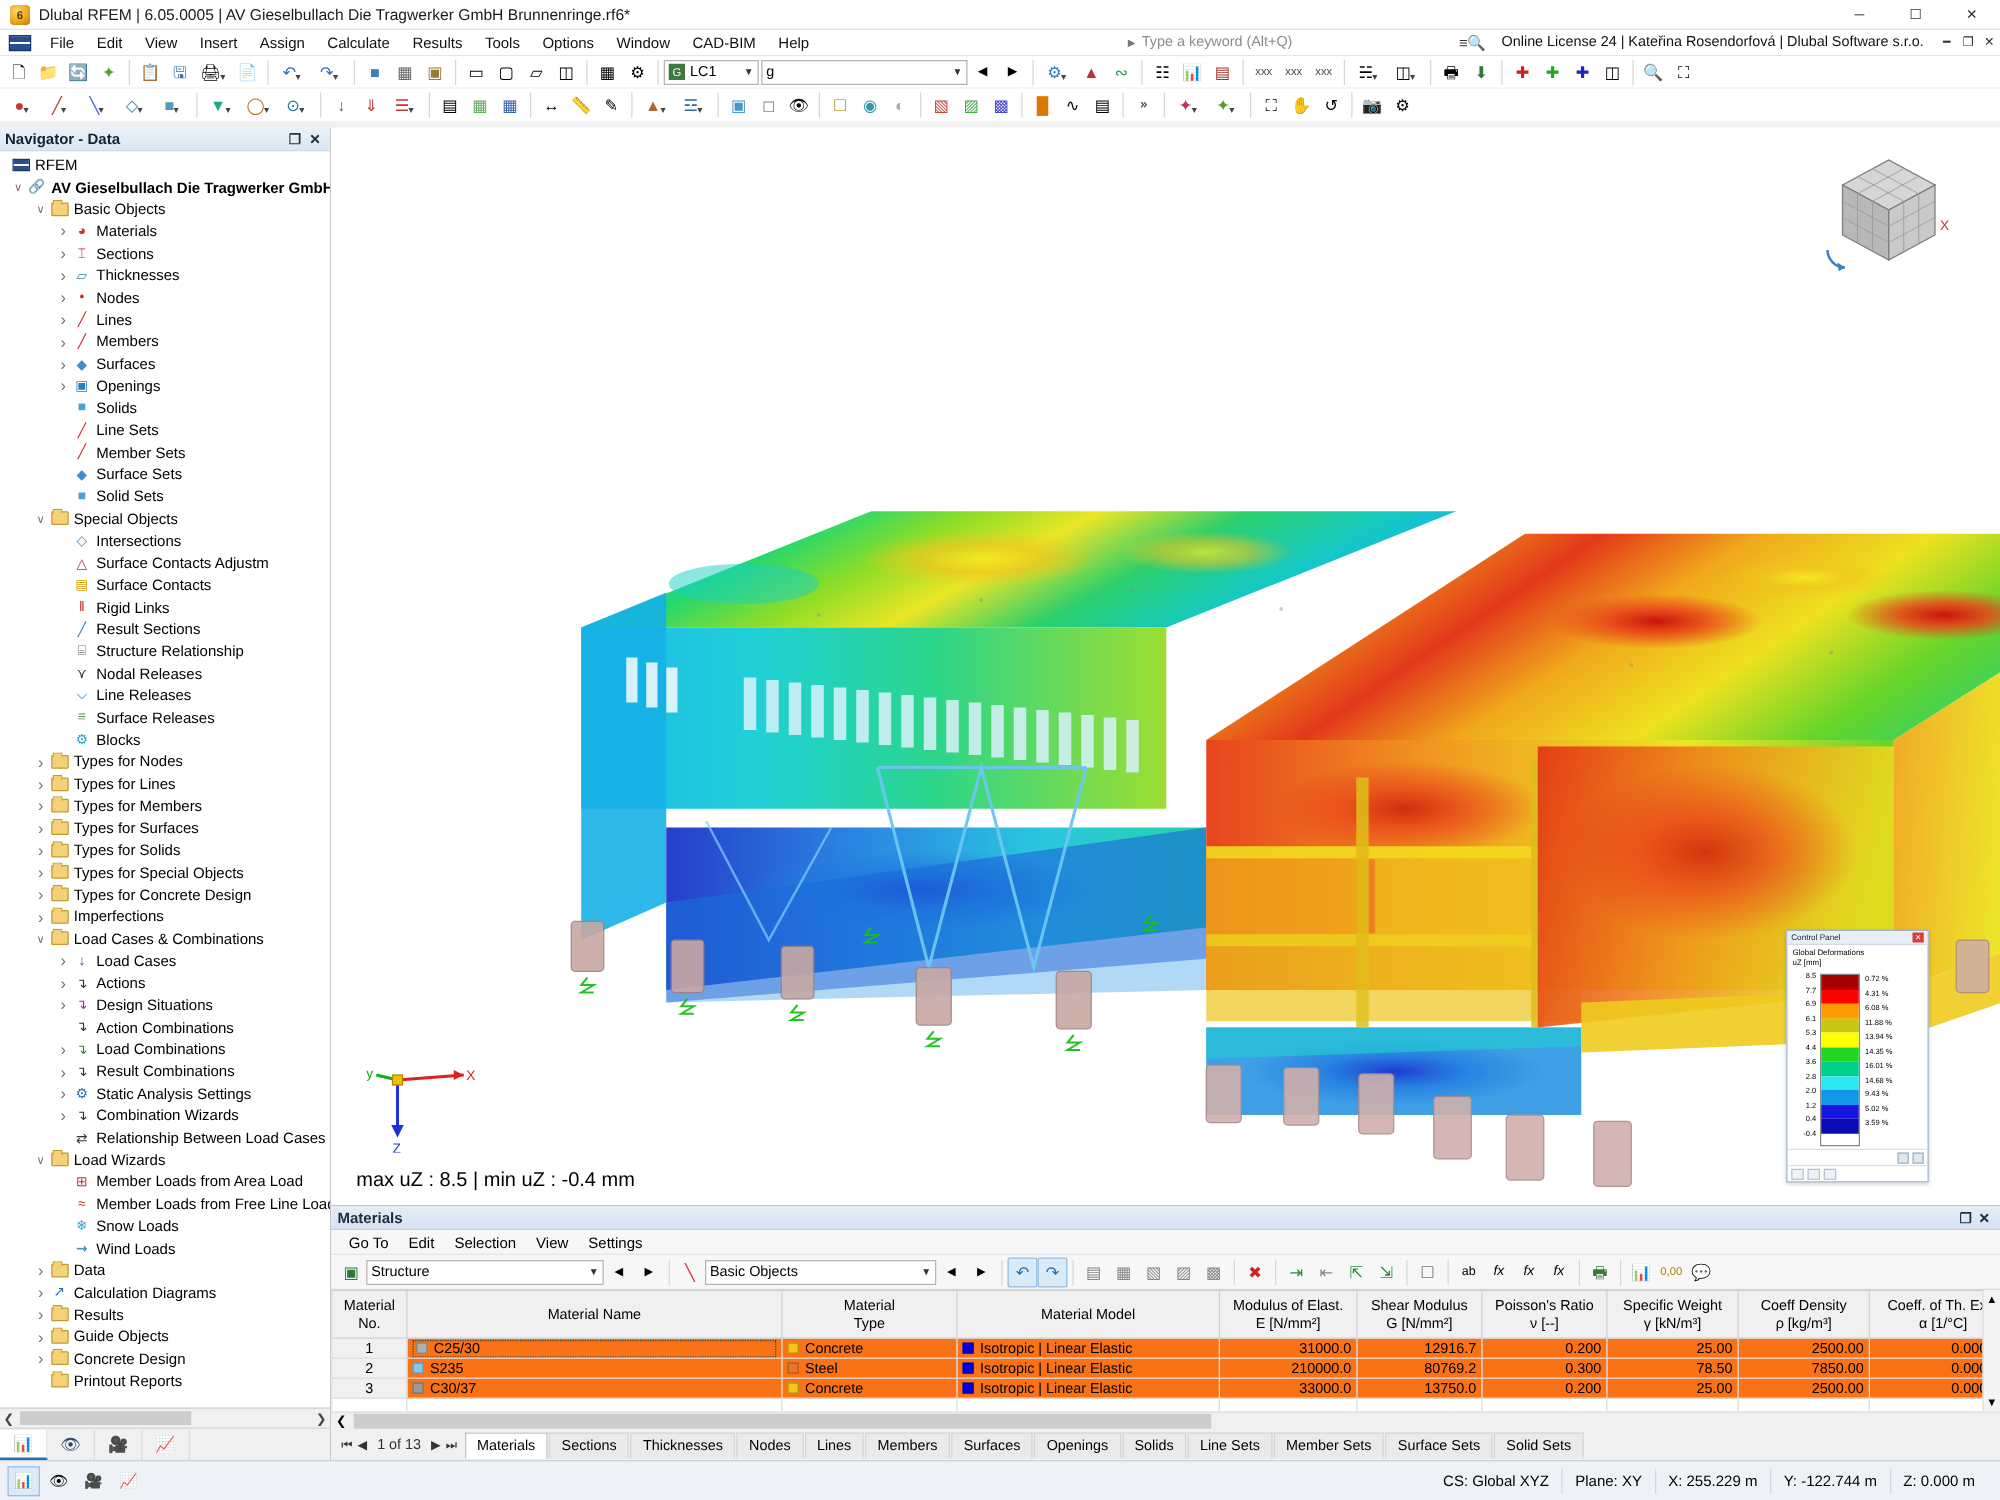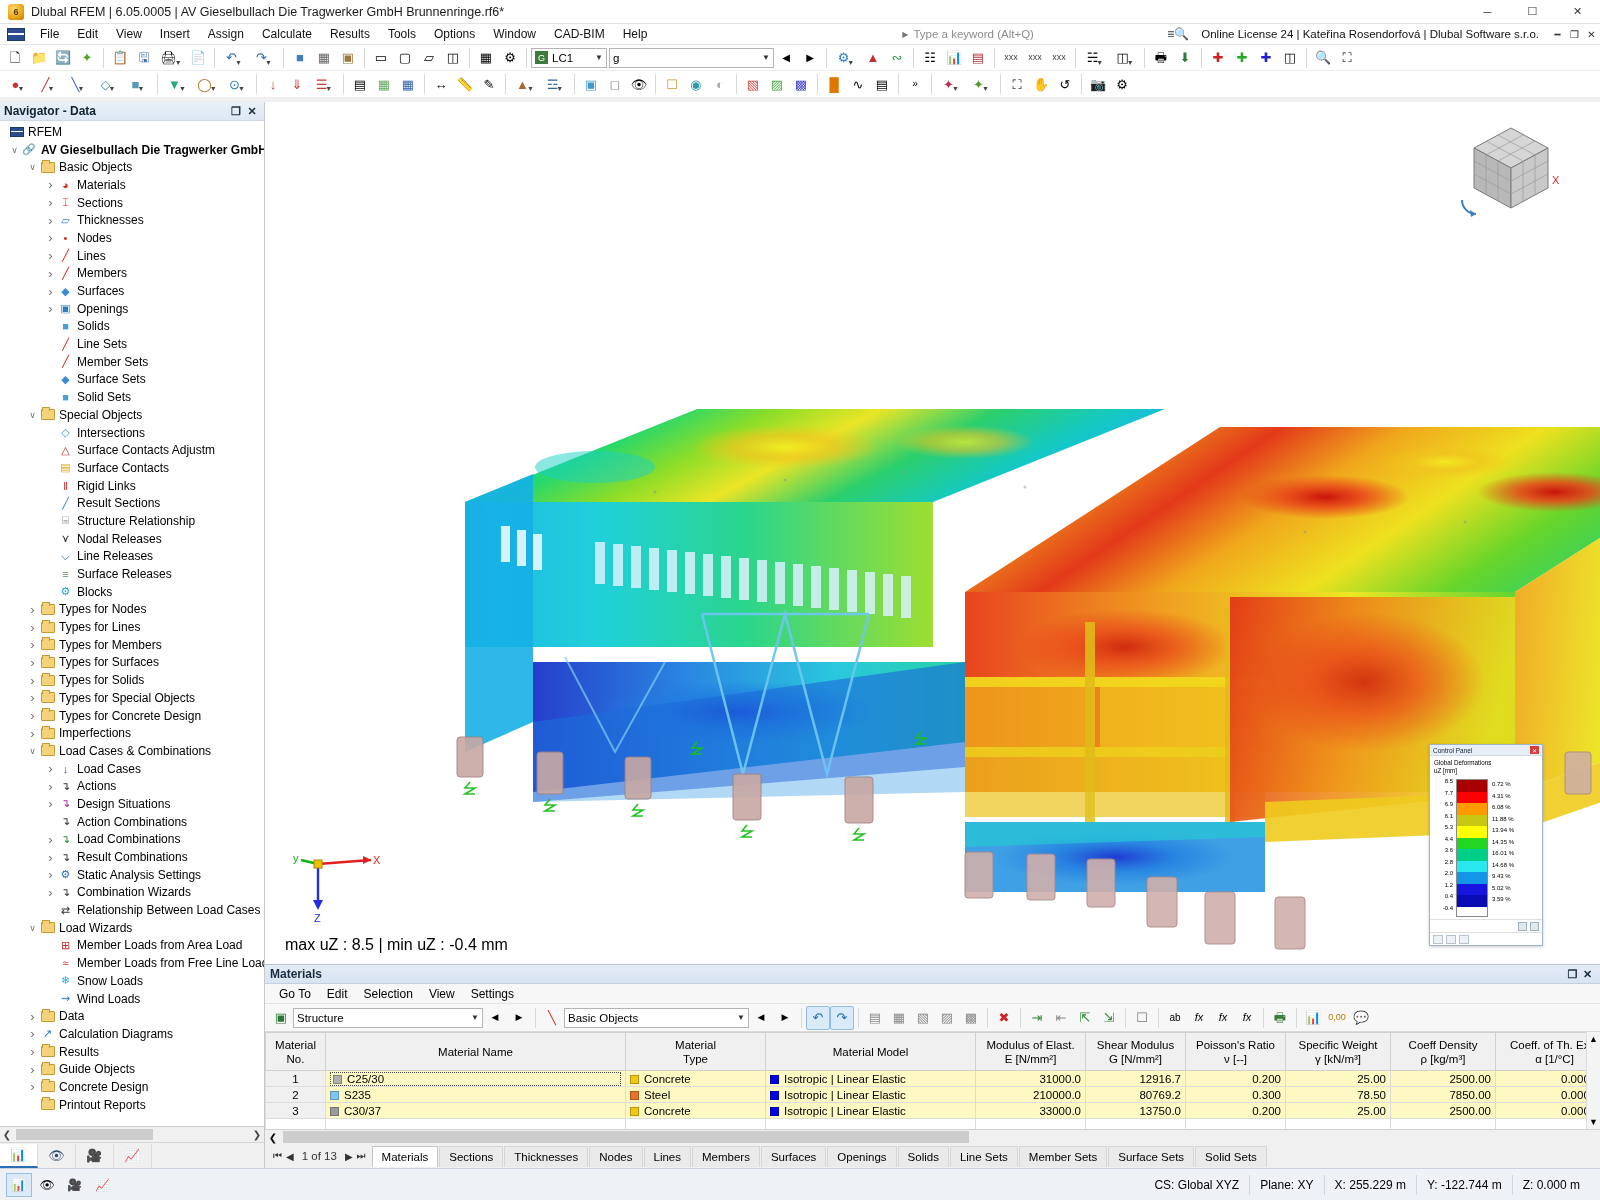--- a/index.html
+++ b/index.html
@@ -181,21 +181,21 @@
     border-bottom:1px solid #d9d9d9;padding-left:4px;}
 
   
   .tablewrap{flex:1;overflow:hidden;background:#fff;position:relative;}
   table.mtable{border-collapse:collapse;width:100%;font-size:11.5px;table-layout:fixed;}
   table.mtable th{
     background:#f0f0f0;border:1px solid #d0d0d0;font-weight:normal;
     height:38px;vertical-align:middle;text-align:center;line-height:14px;font-size:11.5px;
   }
   table.mtable td{
-    border:1px solid #dcdcdc;height:16px;padding:0 4px;background:#fef9c3;
+    border:1px solid #dcdcdc;height:16px;padding:0 4px;background:#f97316;
   }
   table.mtable td.num{text-align:right;}
   table.mtable td.ctr{text-align:center;background:#f0f0f0;}
   .swatch{width:9px;height:9px;display:inline-block;margin-right:5px;vertical-align:-1px;border:1px solid rgba(0,0,0,.25);}
   .cellbox{border:1px dotted #444;padding:0 2px;display:block;}
   .tbl-hscroll{height:15px;background:#f0f0f0;border-top:1px solid #d2d2d2;display:flex;align-items:center;}
   .tbl-hscroll .a{width:16px;text-align:center;font-size:10px;}
   .tbl-hscroll .t{flex:1;position:relative;height:12px;}
   .tbl-hscroll .th2{position:absolute;left:2px;top:0;width:52%;height:12px;background:#cdcdcd;}
   .vscroll{position:absolute;right:0;top:0;width:14px;bottom:0;background:#f4f4f4;border-left:1px solid #dcdcdc;}

